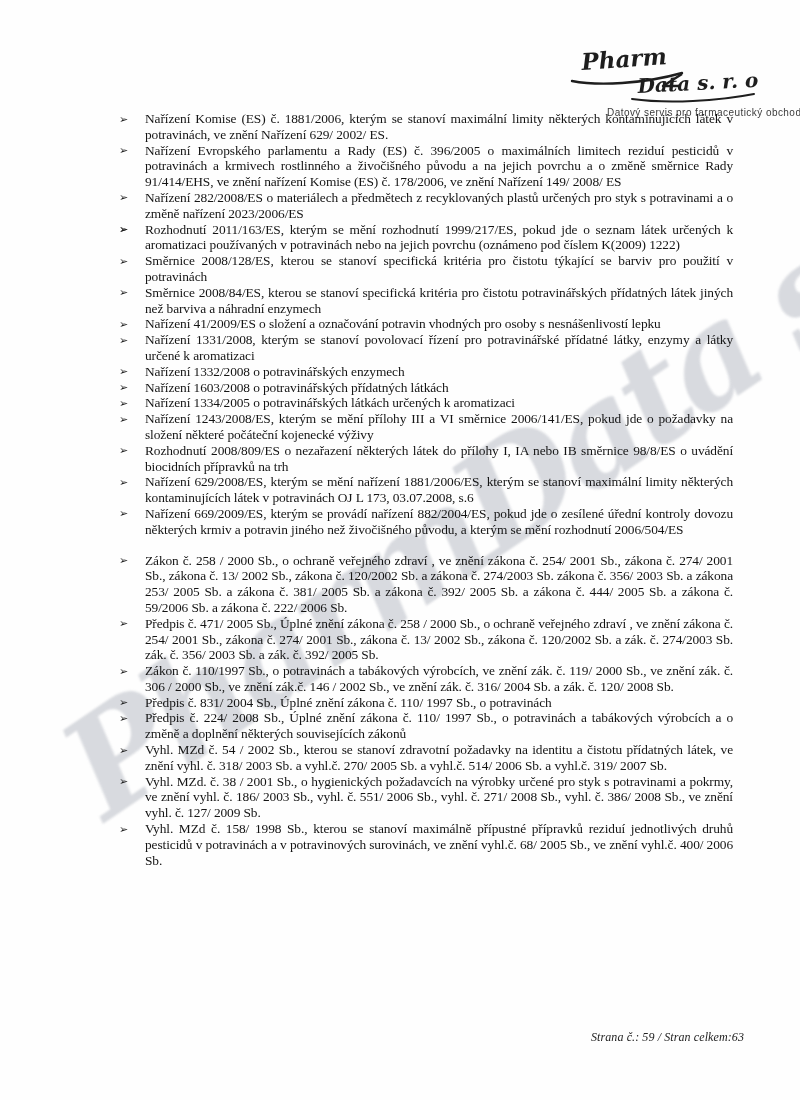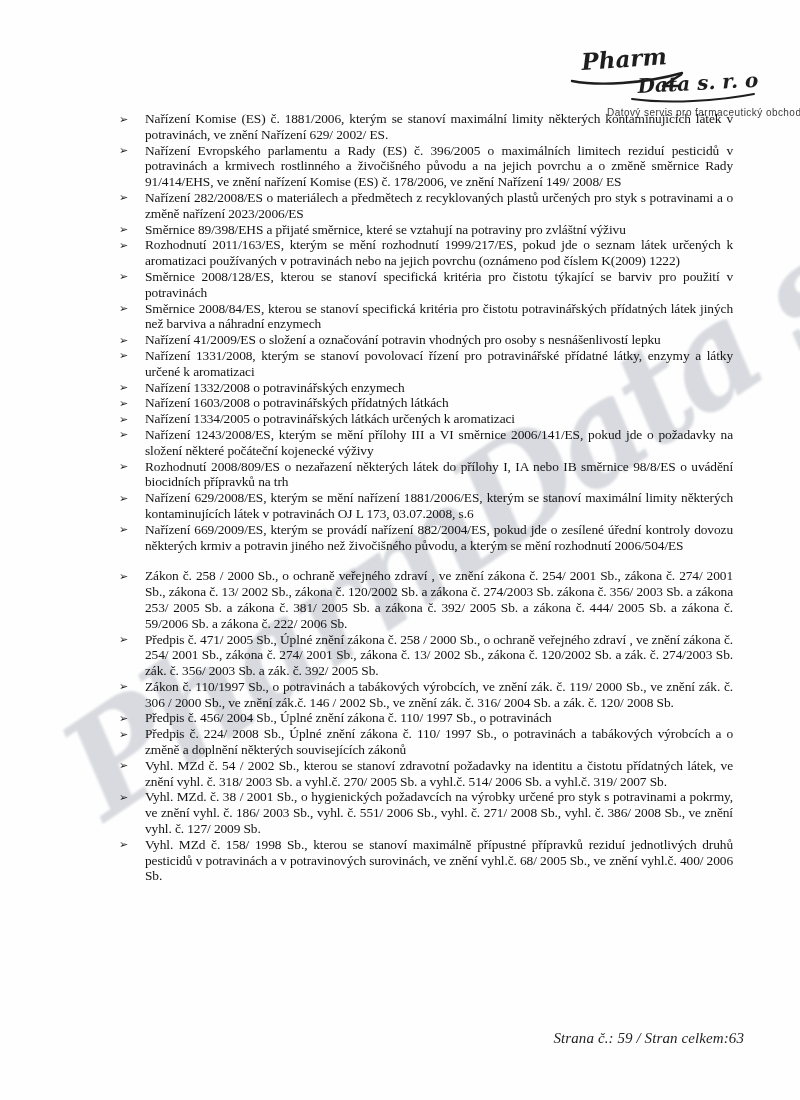--- a/index.html
+++ b/index.html
@@ -34,21 +34,21 @@
     position:relative;padding-left:27px;text-align:justify;
     font-size:13.4px;line-height:15.8px;letter-spacing:-0.1px;
   }
   li.item .bullet{
     position:absolute;left:1px;top:0.5px;font-size:11px;
     font-family:"DejaVu Sans",sans-serif;color:#1c1c1c;
   }
   .b{font-weight:400;}
   .footer{
     position:absolute;right:56px;top:1030px;z-index:1;
-    font-style:italic;font-size:15px;color:#222;letter-spacing:0.1px;
+    font-style:italic;font-size:12px;color:#222;letter-spacing:0.1px;
   }
 </style>
 </head>
 <body>
 
 <div class="page">
 
   <div class="watermark">PharmData s.r.o.</div>
 
   <div class="logo">
@@ -60,39 +60,39 @@
       <path d="M64,53 C 100,58 150,55 186,48" fill="none" stroke="#1e1e1e" stroke-width="2" stroke-linecap="round"></path>
     </svg>
     <div class="tagline">Datový servis pro farmaceutický obchod</div>
   </div>
 
   <div class="content">
     <ul class="list">
         <li class="item"><span class="bullet">➢</span><span class="b">Nařízení Komise (ES) č. 1881/2006,</span><span> kterým se stanoví maximální limity některých kontaminujících látek v potravinách, </span><span class="b">ve znění Nařízení 629/ 2002/ ES.</span></li>
         <li class="item"><span class="bullet">➢</span><span class="b">Nařízení Evropského parlamentu a Rady (ES) č. 396/2005</span><span> o maximálních limitech reziduí pesticidů v potravinách a krmivech rostlinného a živočišného původu a na jejich povrchu a o změně směrnice Rady 91/414/EHS, ve znění nařízení Komise (ES) č. 178/2006, </span><span class="b">ve znění Nařízení 149/ 2008/ ES</span></li>
         <li class="item"><span class="bullet">➢</span><span class="b">Nařízení 282/2008/ES</span><span> o materiálech a předmětech z recyklovaných plastů určených pro styk s potravinami a o změně nařízení 2023/2006/ES</span></li>
-        <li class="item"><span class="bullet">➢</span><span>Směrnice 89/398/EHS a přijaté směrnice, které se vztahují na potraviny pro zvláštní výživu</span></li>
+        <li class="item"><span class="bullet">➢</span></li>
         <li class="item"><span class="bullet">➢</span><span class="b">Rozhodnutí 2011/163/ES</span><span>, kterým se mění rozhodnutí 1999/217/ES, pokud jde o seznam látek určených k aromatizaci používaných v potravinách nebo na jejich povrchu (oznámeno pod číslem K(2009) 1222)</span></li>
         <li class="item"><span class="bullet">➢</span><span class="b">Směrnice 2008/128/ES</span><span>, kterou se stanoví specifická kritéria pro čistotu týkající se barviv pro použití v potravinách</span></li>
         <li class="item"><span class="bullet">➢</span><span class="b">Směrnice 2008/84/ES,</span><span> kterou se stanoví specifická kritéria pro čistotu potravinářských přídatných látek jiných než barviva a náhradní enzymech</span></li>
         <li class="item"><span class="bullet">➢</span><span class="b">Nařízení 41/2009/ES</span><span> o složení a označování potravin vhodných pro osoby s nesnášenlivostí lepku</span></li>
         <li class="item"><span class="bullet">➢</span><span class="b">Nařízení 1331/2008,</span><span> kterým se stanoví povolovací řízení pro potravinářské přídatné látky, enzymy a látky určené k aromatizaci</span></li>
         <li class="item"><span class="bullet">➢</span><span class="b">Nařízení 1332/2008</span><span> o potravinářských enzymech</span></li>
         <li class="item"><span class="bullet">➢</span><span class="b">Nařízení 1603/2008</span><span> o potravinářských přídatných látkách</span></li>
         <li class="item"><span class="bullet">➢</span><span class="b">Nařízení 1334/2005</span><span> o potravinářských látkách určených k aromatizaci</span></li>
         <li class="item"><span class="bullet">➢</span><span class="b">Nařízení 1243/2008/ES</span><span>, kterým se mění přílohy III a VI směrnice 2006/141/ES, pokud jde o požadavky na složení některé počáteční kojenecké výživy</span></li>
         <li class="item"><span class="bullet">➢</span><span class="b">Rozhodnutí 2008/809/ES</span><span> o nezařazení některých látek do přílohy I, IA nebo IB směrnice 98/8/ES o uvádění biocidních přípravků na trh</span></li>
         <li class="item"><span class="bullet">➢</span><span class="b">Nařízení 629/2008/ES</span><span>, kterým se mění nařízení 1881/2006/ES, kterým se stanoví maximální limity některých kontaminujících látek v potravinách  OJ L 173, 03.07.2008, s.6</span></li>
         <li class="item"><span class="bullet">➢</span><span class="b">Nařízení 669/2009/ES</span><span>, kterým se provádí nařízení  882/2004/ES, pokud jde o zesílené úřední kontroly dovozu některých krmiv a potravin jiného než živočišného původu, a kterým se mění rozhodnutí 2006/504/ES</span></li>
       </ul>
     <ul class="list gap">
         <li class="item"><span class="bullet">➢</span><span class="b">Zákon č. 258 / 2000 Sb.,</span><span> o ochraně veřejného zdraví , ve znění </span><span class="b">zákona č. 254/ 2001 Sb., zákona č. 274/ 2001 Sb., zákona č. 13/ 2002 Sb., zákona č. 120/2002 Sb. a zákona č. 274/2003 Sb.  zákona č. 356/ 2003 Sb. a zákona 253/ 2005 Sb. a zákona č. 381/ 2005 Sb. a zákona č. 392/ 2005 Sb. a zákona č. 444/ 2005 Sb. a zákona č. 59/2006 Sb. a zákona č. 222/ 2006 Sb.</span></li>
         <li class="item"><span class="bullet">➢</span><span class="b">Předpis č. 471/ 2005 Sb., Úplné znění zákona č. 258 / 2000 Sb.,</span><span> o ochraně veřejného zdraví , ve znění </span><span class="b">zákona č. 254/ 2001 Sb., zákona č. 274/ 2001 Sb., zákona č. 13/ 2002 Sb., zákona č. 120/2002 Sb. a zák. č. 274/2003 Sb.  zák. č. 356/ 2003 Sb. a zák. č. 392/ 2005 Sb.</span></li>
         <li class="item"><span class="bullet">➢</span><span class="b">Zákon č. 110/1997 Sb.</span><span>, o potravinách a tabákových výrobcích, ve znění </span><span class="b">zák. č. 119/ 2000 Sb.</span><span>, ve znění </span><span class="b">zák. č. 306 / 2000 Sb.</span><span>, ve znění </span><span class="b">zák.č. 146 / 2002 Sb.</span><span>, ve znění </span><span class="b">zák. č. 316/ 2004 Sb. a zák. č. 120/ 2008 Sb.</span></li>
-        <li class="item"><span class="bullet">➢</span><span class="b">Předpis č. 456/ 2004 Sb., Úplné znění zákona č. 110/ 1997 Sb., o potravinách</span></li>
+        <li class="item"><span class="bullet">➢</span><span class="b">Předpis č. 831/ 2004 Sb., Úplné znění zákona č. 110/ 1997 Sb., o potravinách</span></li>
         <li class="item"><span class="bullet">➢</span><span class="b">Předpis č. 224/ 2008 Sb., Úplné znění zákona č. 110/ 1997 Sb., o potravinách a tabákových výrobcích a o změně a doplnění některých souvisejících zákonů</span></li>
         <li class="item"><span class="bullet">➢</span><span class="b">Vyhl. MZd č. 54 / 2002 Sb.</span><span>, kterou se stanoví zdravotní požadavky na identitu a čistotu přídatných látek, ve znění </span><span class="b">vyhl. č. 318/ 2003 Sb. a vyhl.č. 270/ 2005 Sb. a vyhl.č. 514/ 2006 Sb. a vyhl.č. 319/ 2007 Sb.</span></li>
         <li class="item"><span class="bullet">➢</span><span class="b">Vyhl. MZd. č. 38 / 2001 Sb.,</span><span> o hygienických požadavcích na výrobky určené pro styk s potravinami a pokrmy, ve znění </span><span class="b">vyhl. č. 186/ 2003 Sb., vyhl. č. 551/ 2006 Sb., vyhl. č. 271/ 2008 Sb., vyhl. č. 386/ 2008 Sb., ve znění vyhl. č. 127/ 2009 Sb.</span></li>
         <li class="item"><span class="bullet">➢</span><span class="b">Vyhl. MZd č. 158/ 1998 Sb.,</span><span> kterou se stanoví maximálně přípustné přípravků reziduí jednotlivých druhů pesticidů v potravinách a v potravinových surovinách, </span><span class="b">ve znění vyhl.č. 68/ 2005 Sb., ve znění vyhl.č. 400/ 2006 Sb.</span></li>
       </ul>
   </div>
 
   <div class="footer">Strana č.: 59 /  Stran celkem:63</div>
 
 </div>

